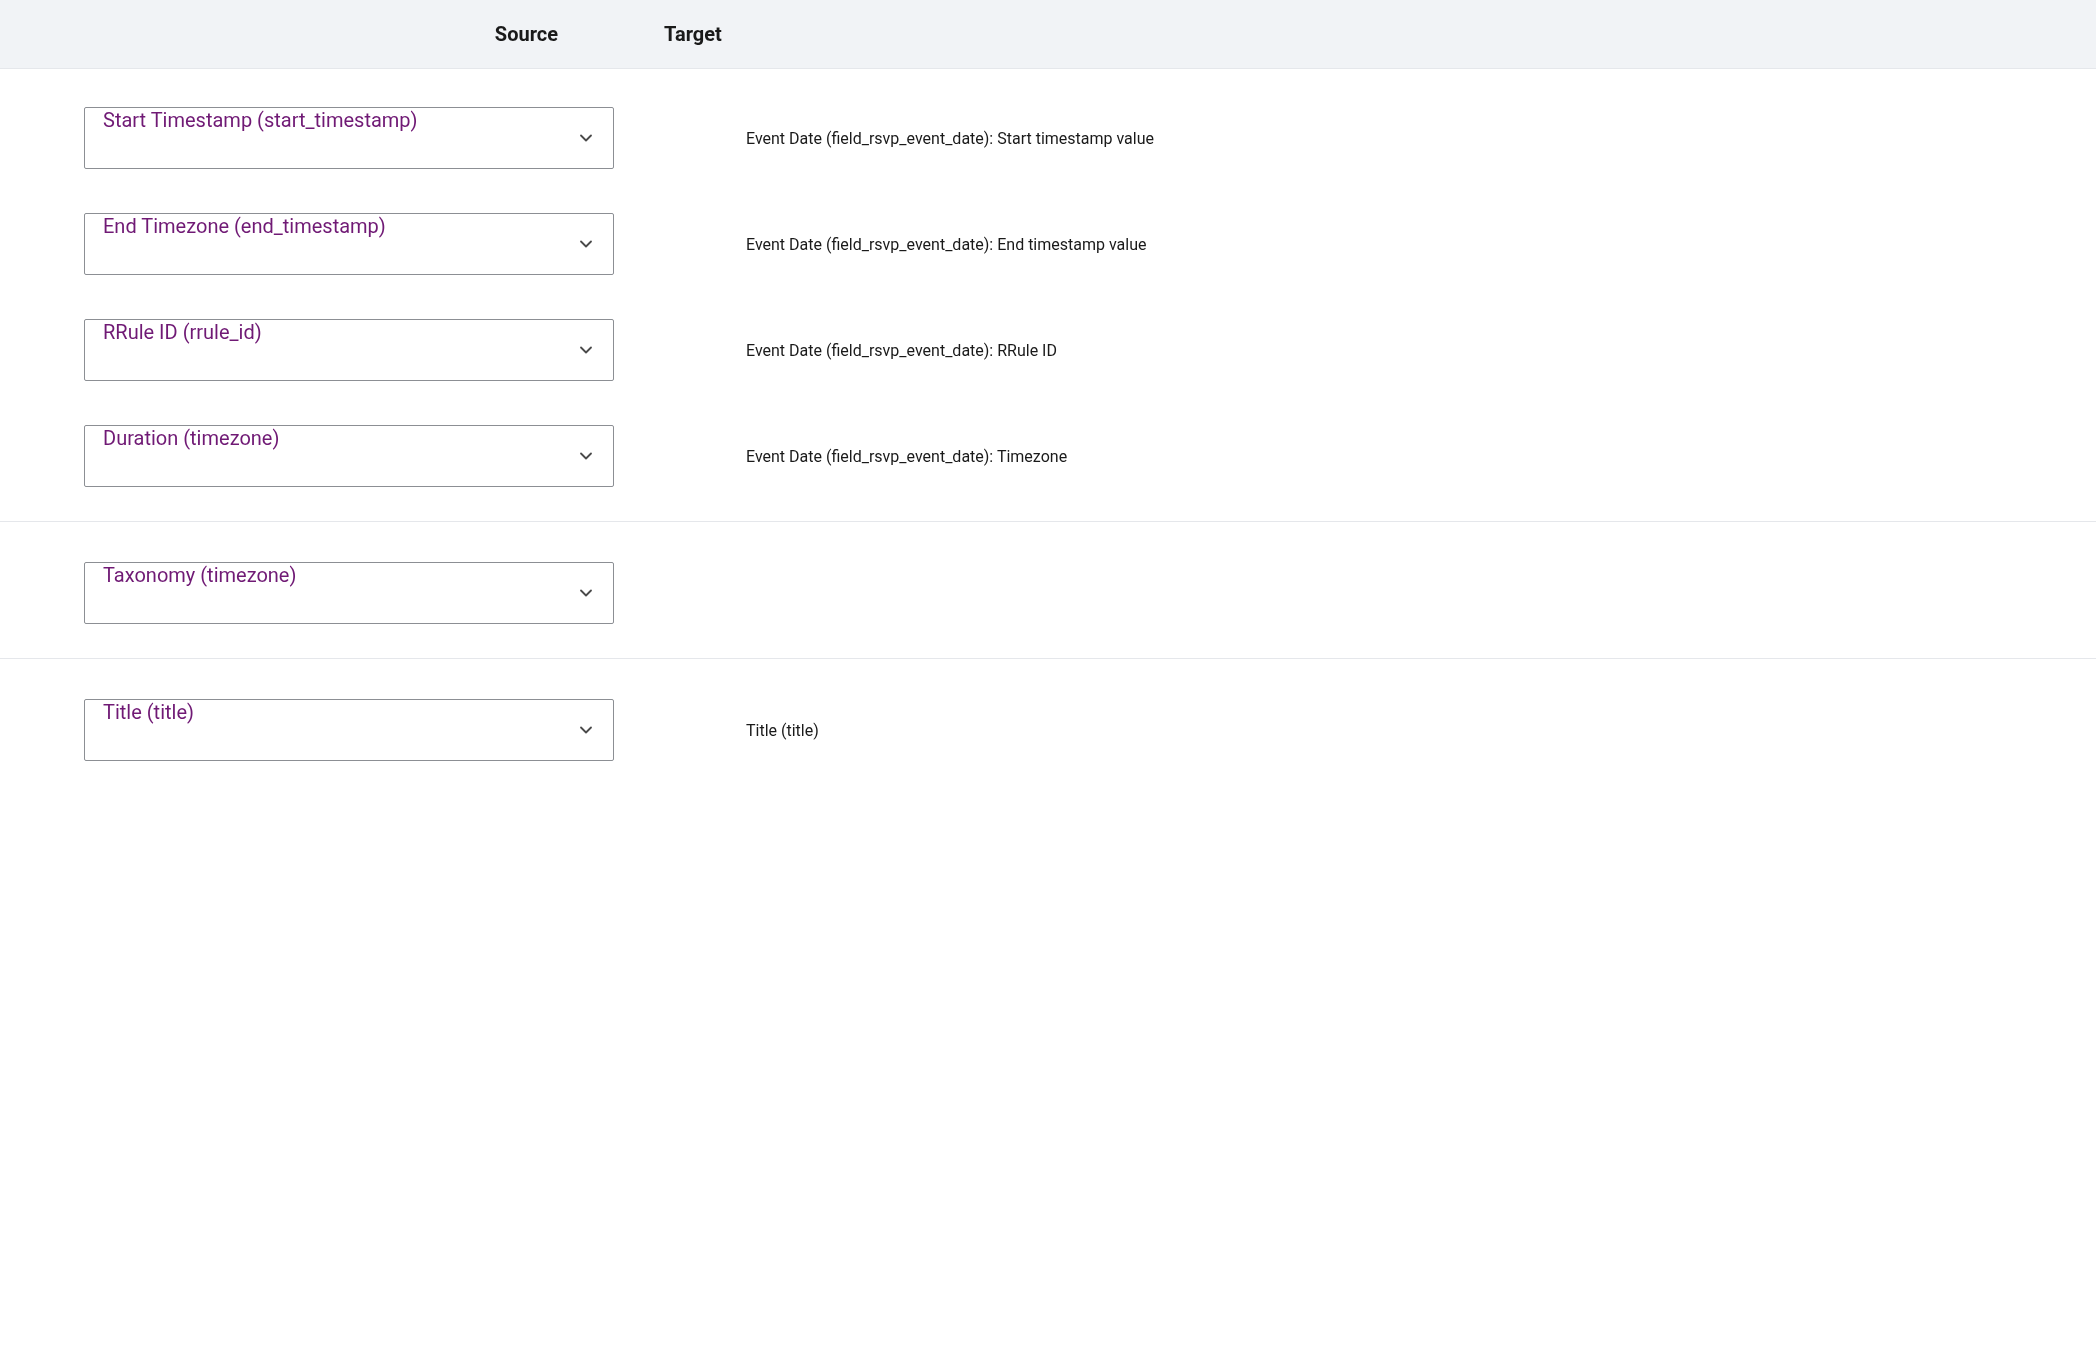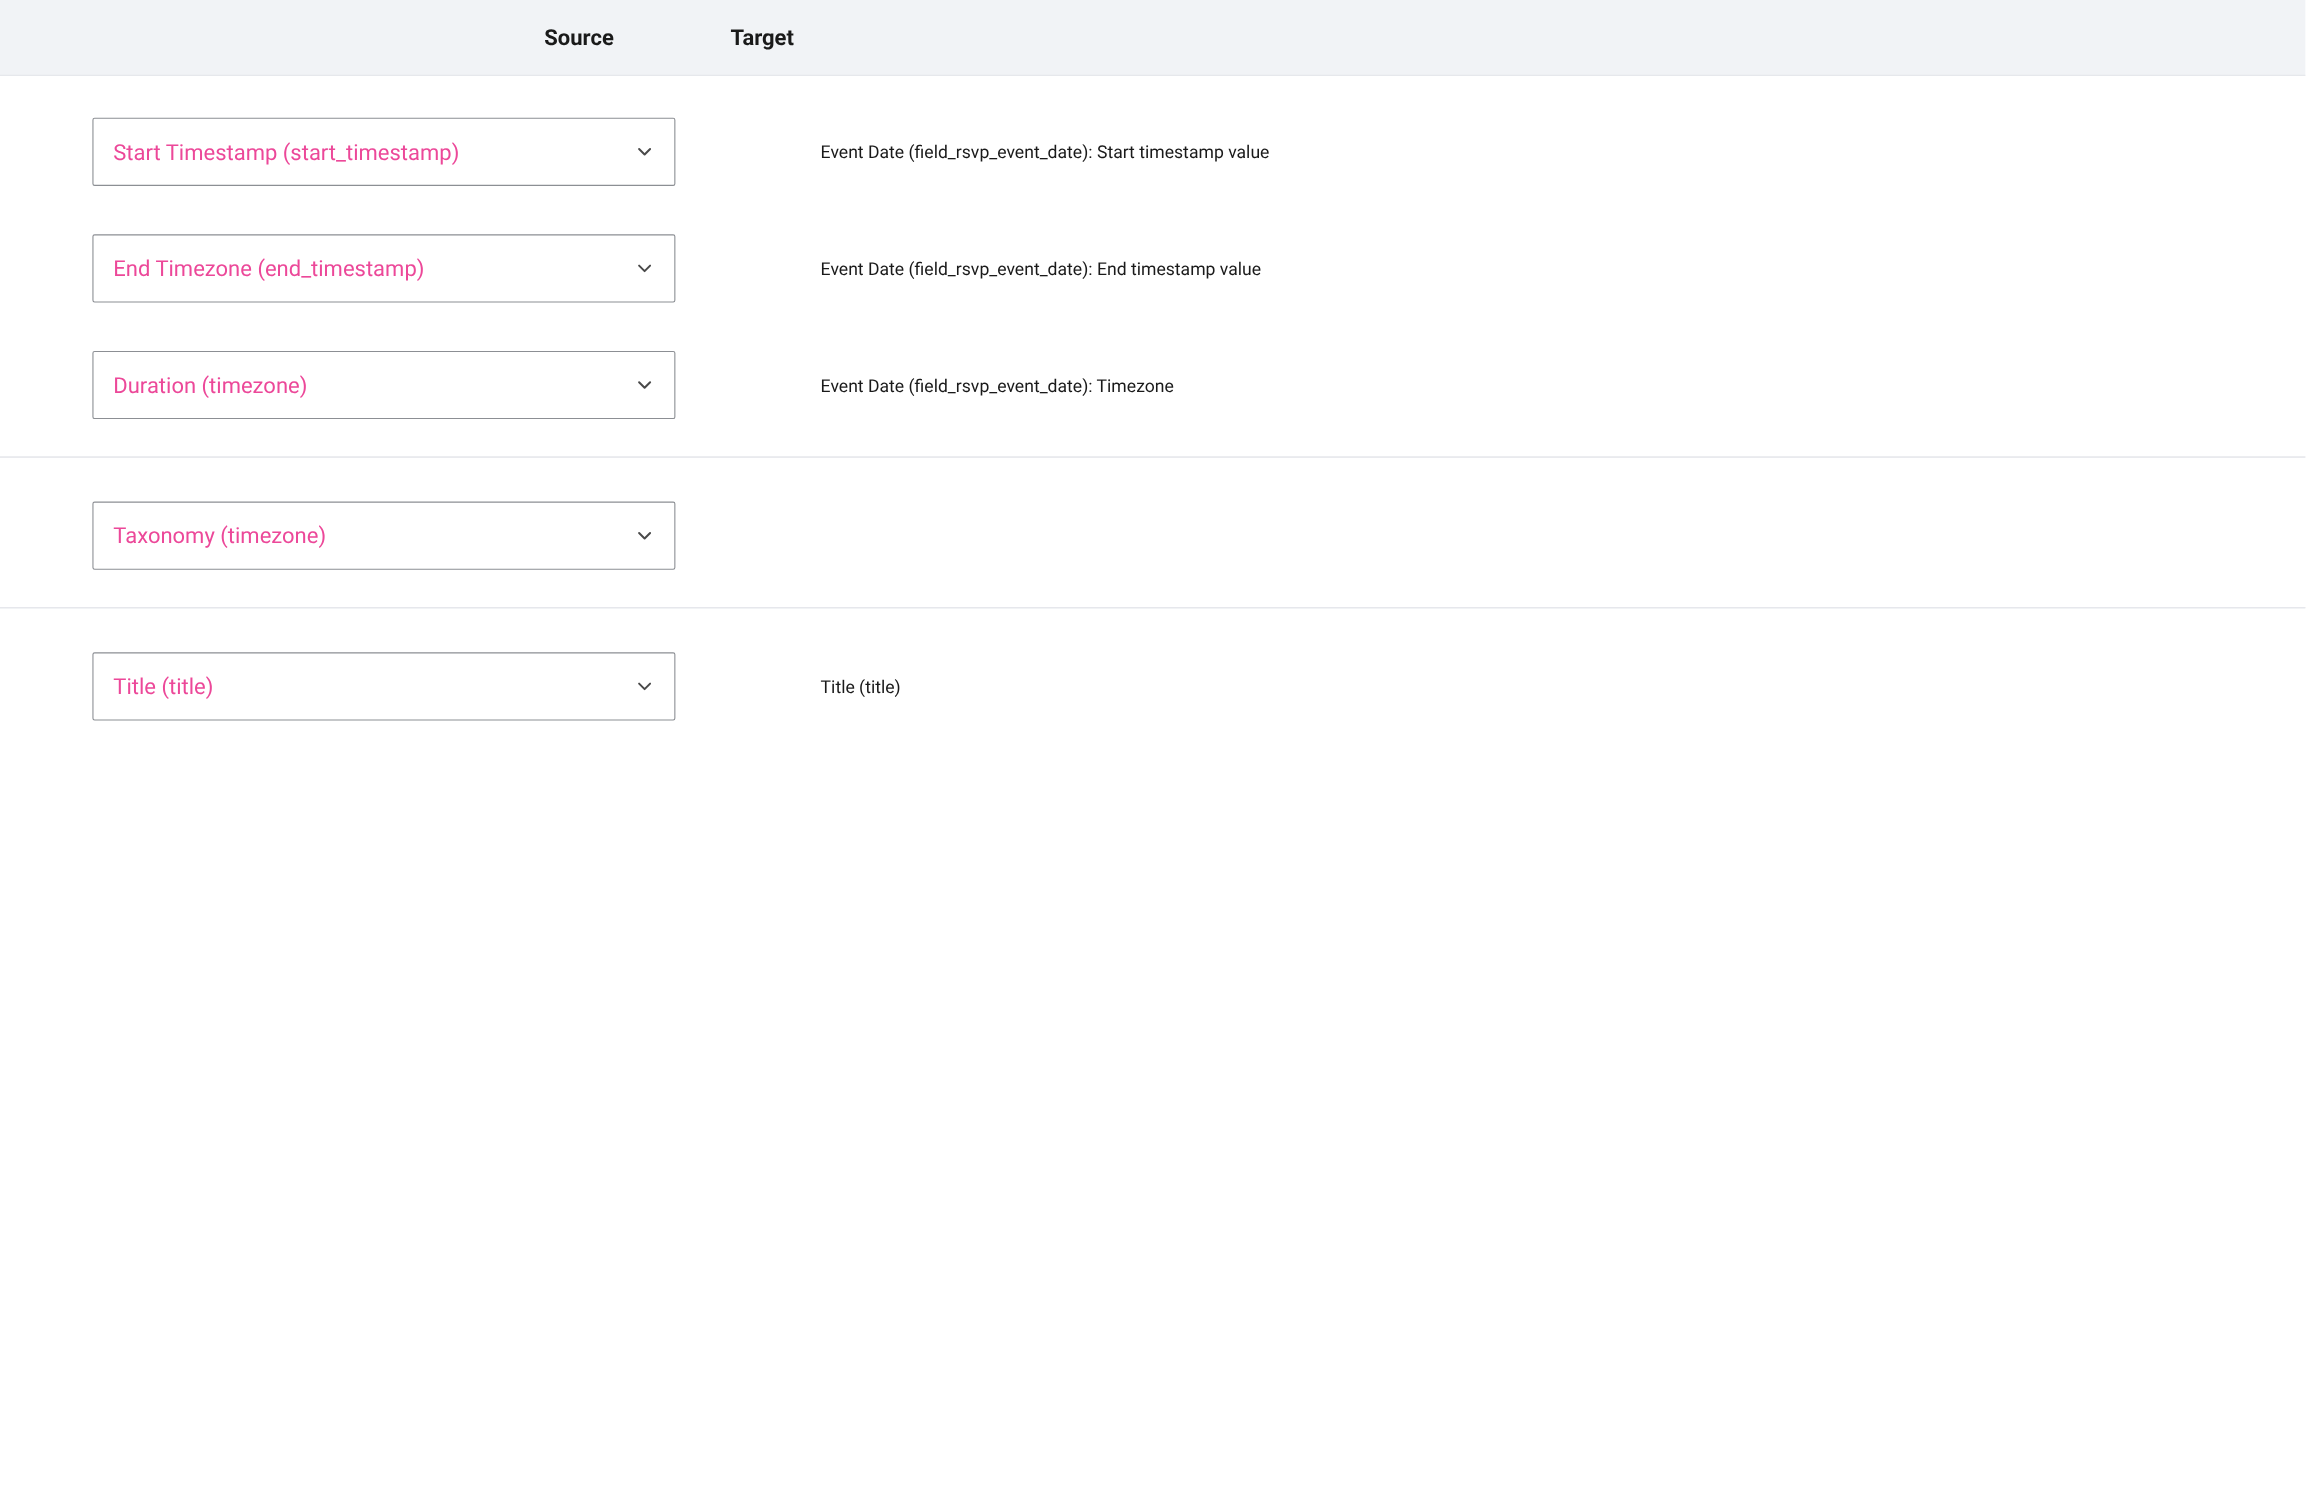--- a/index.html
+++ b/index.html
@@ -51,23 +51,23 @@
       width: 530px;
       margin-left: 84px;
     }
     .select-control {
       width: 100%;
       height: 62px;
       border: 1px solid #8c8f94;
       background: #ffffff;
       padding: 0 48px 0 18px;
       font-size: 20px;
-      color: #ec4899;
-      display: flex;
-      align-items: center;
+      color: #701a75;
+      display: flex;
+      align-items: flex-start;
       cursor: pointer;
       border-radius: 2px;
     }
     .select-chevron {
       position: absolute;
       right: 18px;
       top: 50%;
       transform: translateY(-50%);
       pointer-events: none;
       display: flex;
@@ -130,20 +130,35 @@
           <svg viewBox="0 0 24 24" fill="none" stroke="#4a4a4a" stroke-width="2.2" stroke-linecap="round" stroke-linejoin="round">
               <polyline points="6 9 12 15 18 9"></polyline>
             </svg>
         </span>
       </div>
       <div class="col-target">
         <span class="target-text">Event Date (field_rsvp_event_date): End timestamp value</span>
       </div>
     </div>
 
+    <div class="mapping-row">
+      <div class="select-wrapper">
+        <div class="select-control">
+          <span>RRule ID (rrule_id)</span>
+        </div>
+        <span class="select-chevron">
+          <svg viewBox="0 0 24 24" fill="none" stroke="#4a4a4a" stroke-width="2.2" stroke-linecap="round" stroke-linejoin="round">
+              <polyline points="6 9 12 15 18 9"></polyline>
+            </svg>
+        </span>
+      </div>
+      <div class="col-target">
+        <span class="target-text">Event Date (field_rsvp_event_date): RRule ID</span>
+      </div>
+    </div>
 
 
     <div class="mapping-row">
       <div class="select-wrapper">
         <div class="select-control">
           <span>Duration (timezone)</span>
         </div>
         <span class="select-chevron">
           <svg viewBox="0 0 24 24" fill="none" stroke="#4a4a4a" stroke-width="2.2" stroke-linecap="round" stroke-linejoin="round">
               <polyline points="6 9 12 15 18 9"></polyline>

